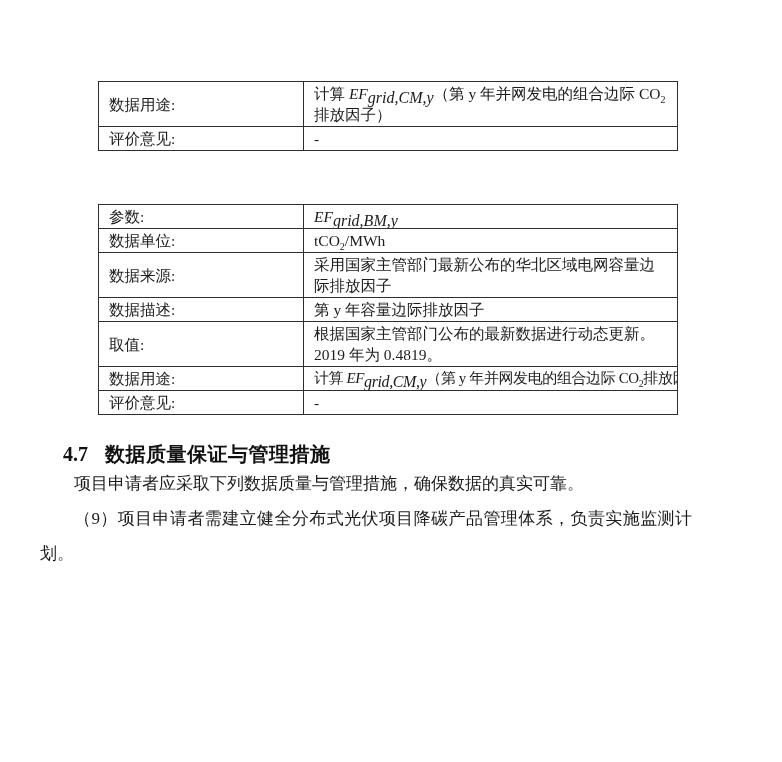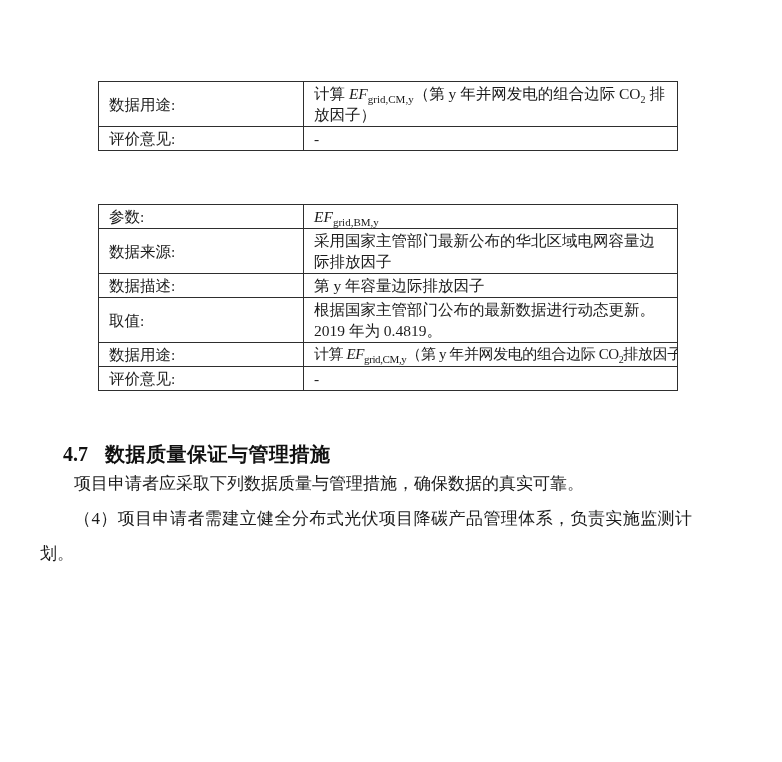--- a/index.html
+++ b/index.html
@@ -35,21 +35,22 @@
     vertical-align: middle;
     padding: 1px 8px 1px 10px;
     overflow: hidden;
   }
   td.label-col {
     width: 186px;
     padding: 1px 4px 1px 6px;
   }
   i.ef { font-style: italic; }
   sub.formula-sub {
-    font-size: 11px;
+    font-style: italic;
+    font-size: 16px;
     line-height: 0;
   }
   sub.num-sub {
     font-style: normal;
     font-size: 10px;
     line-height: 0;
   }
   td.tight-cell {
     white-space: nowrap;
     letter-spacing: -0.4px;
@@ -108,20 +109,26 @@
 
   <table id="table2" class="doc-table">
     <tbody>
         <tr>
       <td class="label-col">参数:</td>
       <td>
         <i class="ef">EF</i><sub class="formula-sub">grid,BM,y</sub>
       </td>
     </tr>
     <tr>
+      <td class="label-col">数据单位:</td>
+      <td>
+        <span>tCO</span><sub class="num-sub">2</sub><span>/MWh</span>
+      </td>
+    </tr>
+    <tr>
       <td class="label-col">数据来源:</td>
       <td>采用国家主管部门最新公布的华北区域电网容量边际排放因子</td>
     </tr>
     <tr>
       <td class="label-col">数据描述:</td>
       <td>第 y 年容量边际排放因子</td>
     </tr>
     <tr>
       <td class="label-col">取值:</td>
       <td>根据国家主管部门公布的最新数据进行动态更新。2019 年为 0.4819。</td>
@@ -138,16 +145,16 @@
     </tr>
   </tbody>
     </table>
 
   <h2 class="section-heading">
     <span class="sec-num">4.7</span><span>数据质量保证与管理措施</span>
   </h2>
 
   <div class="body-text">
     <p>项目申请者应采取下列数据质量与管理措施，确保数据的真实可靠。</p>
-    <p>（4）项目申请者需建立健全分布式光伏项目降碳产品管理体系，负责实施监测计划。</p>
+    <p>（9）项目申请者需建立健全分布式光伏项目降碳产品管理体系，负责实施监测计划。</p>
   </div>
 
 </div>
 
 </body></html>

